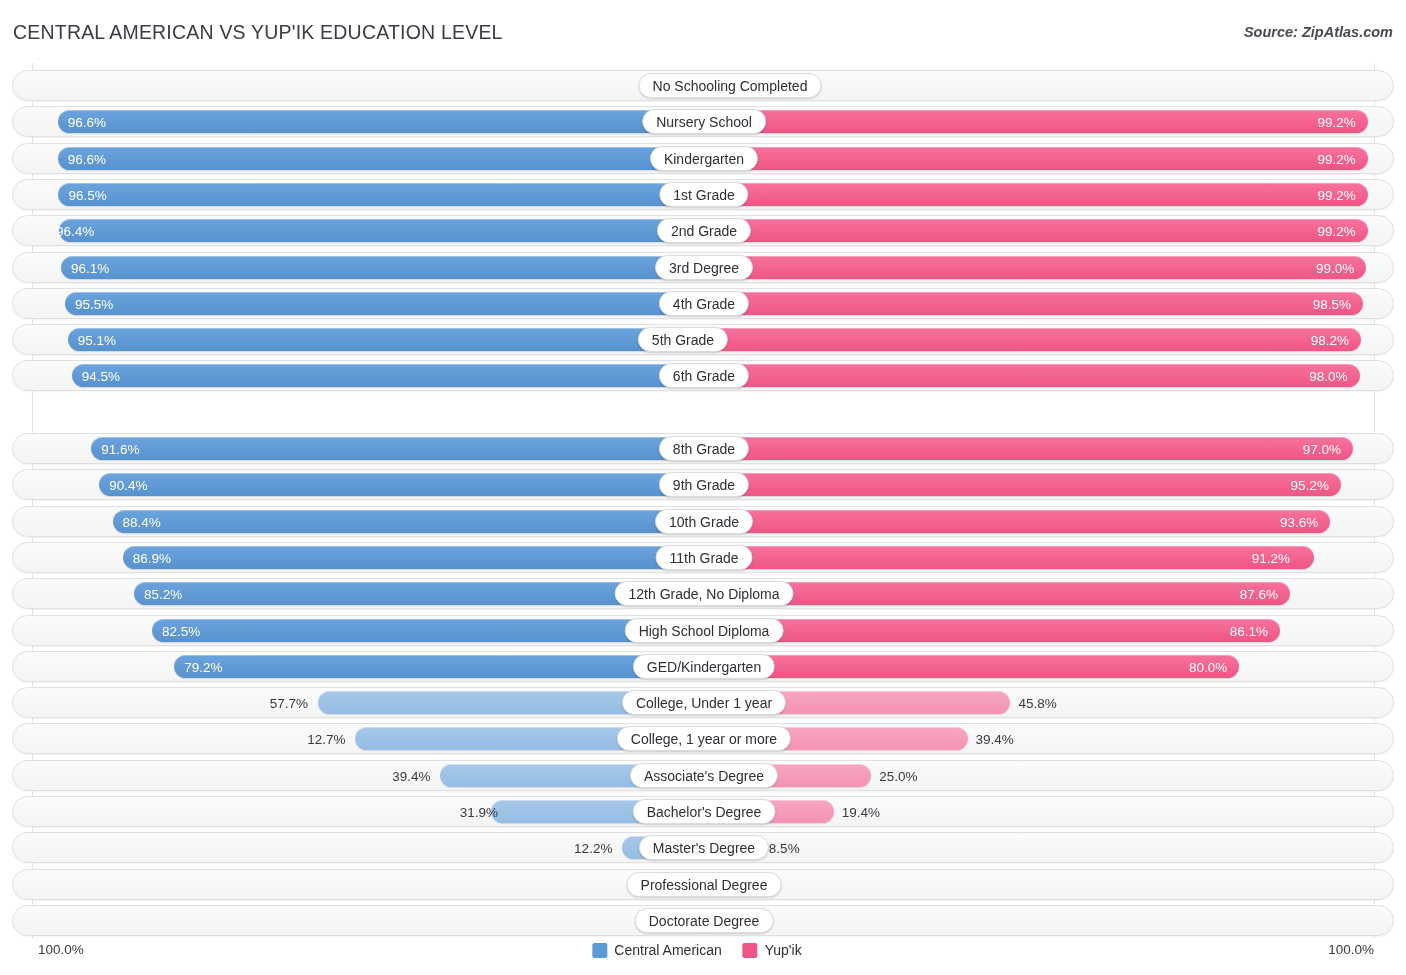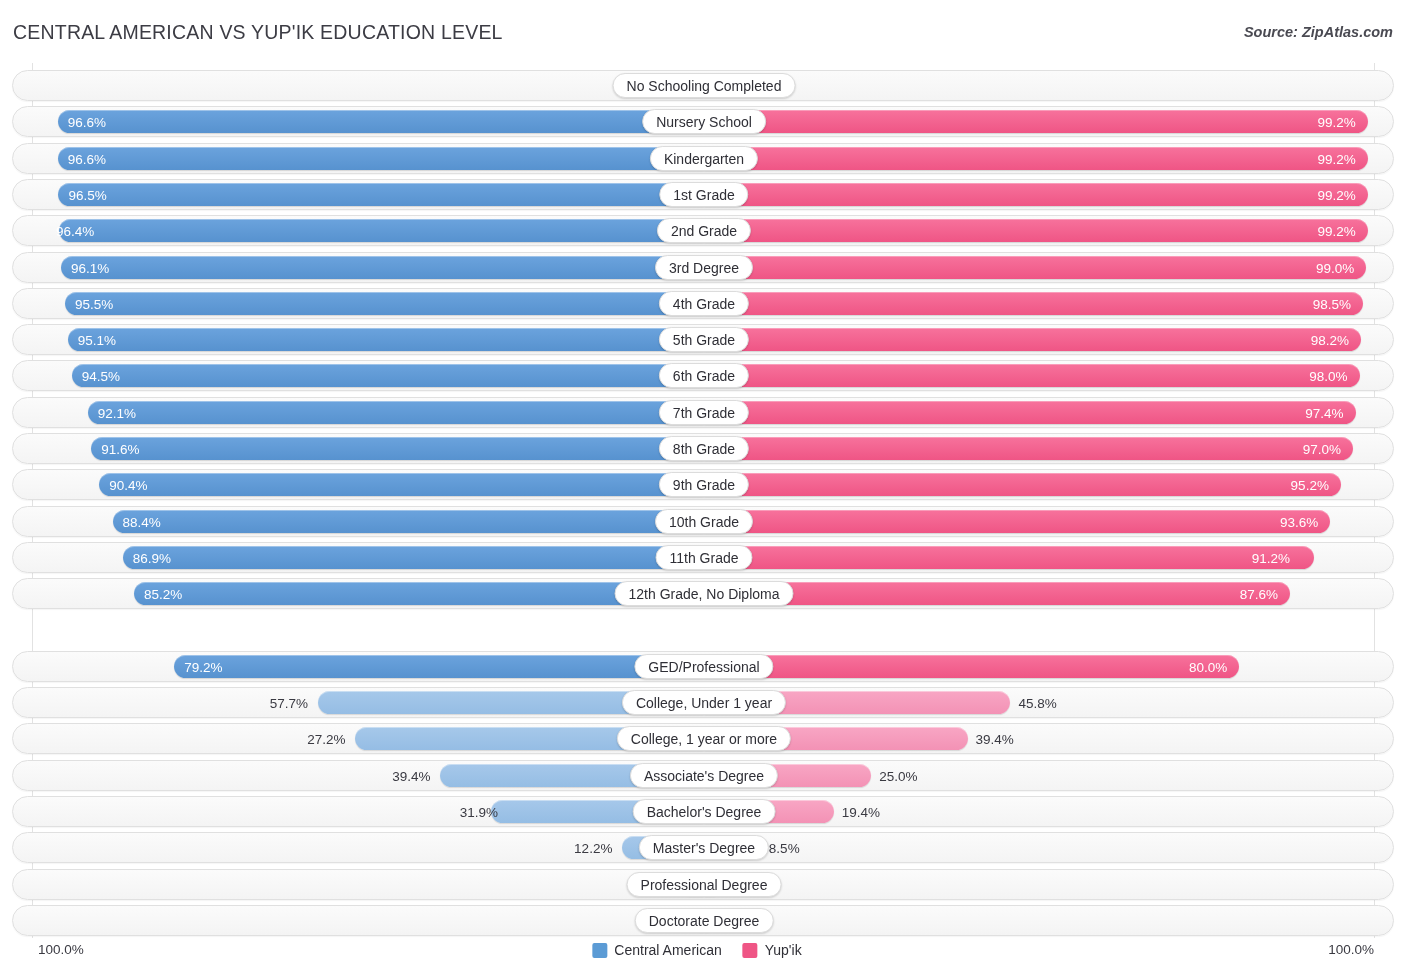--- a/index.html
+++ b/index.html
@@ -104,21 +104,21 @@
 
   <div id="plot">
       <div class="gridline" style="left: 32px;"></div>
       <div class="gridline" style="left: 1374px;"></div>
       <div class="row" style="top: 7px;">
         <div class="rowinner">
           <div class="bar left blue-l" style="left: 668.254px; width: 22.746px;"></div>
           <div class="val outside" style="left: auto; right: 721.746px;">3.4%</div>
           <div class="bar right pink-l" style="left: 691px; width: 8.028px;"></div>
           <div class="val outside" style="left: 707.028px;">1.2%</div>
-          <div class="pill" style="left: 691px;">No Schooling Completed</div>
+          <div class="pill" style="left: 717px;">No Schooling Completed</div>
         </div>
       </div>
       <div class="row" style="top: 43.3px;">
         <div class="rowinner">
           <div class="bar left blue-d" style="left: 44.746px; width: 646.254px;"></div>
           <div class="val inside" style="left: 54.746px;">96.6%</div>
           <div class="bar right pink-d" style="left: 691px; width: 663.648px;"></div>
           <div class="val inside" style="left: auto; right: 37.352px;">99.2%</div>
           <div class="pill" style="left: 691px;">Nursery School</div>
         </div>
@@ -167,41 +167,32 @@
           <div class="val inside" style="left: auto; right: 42.035px;">98.5%</div>
           <div class="pill" style="left: 691px;">4th Grade</div>
         </div>
       </div>
       <div class="row" style="top: 261.1px;">
         <div class="rowinner">
           <div class="bar left blue-d" style="left: 54.781px; width: 636.219px;"></div>
           <div class="val inside" style="left: 64.781px;">95.1%</div>
           <div class="bar right pink-d" style="left: 691px; width: 656.958px;"></div>
           <div class="val inside" style="left: auto; right: 44.042px;">98.2%</div>
-          <div class="pill" style="left: 691px;">5th Grade</div>
+          <div class="pill" style="left: 670px;">5th Grade</div>
         </div>
       </div>
       <div class="row" style="top: 297.4px;">
         <div class="rowinner">
           <div class="bar left blue-d" style="left: 58.795px; width: 632.205px;"></div>
           <div class="val inside" style="left: 68.795px;">94.5%</div>
           <div class="bar right pink-d" style="left: 691px; width: 655.62px;"></div>
           <div class="val inside" style="left: auto; right: 45.38px;">98.0%</div>
           <div class="pill" style="left: 691px;">6th Grade</div>
         </div>
       </div>
-      <div class="row" style="top: 333.7px;">
-        <div class="rowinner">
-          <div class="bar left blue-d" style="left: 74.851px; width: 616.149px;"></div>
-          <div class="val inside" style="left: 84.851px;">92.1%</div>
-          <div class="bar right pink-d" style="left: 691px; width: 651.606px;"></div>
-          <div class="val inside" style="left: auto; right: 49.394px;">97.4%</div>
-          <div class="pill" style="left: 691px;">7th Grade</div>
-        </div>
-      </div>
       <div class="row" style="top: 370px;">
         <div class="rowinner">
           <div class="bar left blue-d" style="left: 78.196px; width: 612.804px;"></div>
           <div class="val inside" style="left: 88.196px;">91.6%</div>
           <div class="bar right pink-d" style="left: 691px; width: 648.93px;"></div>
           <div class="val inside" style="left: auto; right: 52.07px;">97.0%</div>
           <div class="pill" style="left: 691px;">8th Grade</div>
         </div>
       </div>
       <div class="row" style="top: 406.3px;">
@@ -233,42 +224,51 @@
       </div>
       <div class="row" style="top: 515.2px;">
         <div class="rowinner">
           <div class="bar left blue-d" style="left: 121.012px; width: 569.988px;"></div>
           <div class="val inside" style="left: 131.012px;">85.2%</div>
           <div class="bar right pink-d" style="left: 691px; width: 586.044px;"></div>
           <div class="val inside" style="left: auto; right: 114.956px;">87.6%</div>
           <div class="pill" style="left: 691px;">12th Grade, No Diploma</div>
         </div>
       </div>
+      <div class="row" style="top: 551.5px;">
+        <div class="rowinner">
+          <div class="bar left blue-d" style="left: 139.075px; width: 551.925px;"></div>
+          <div class="val inside" style="left: 149.075px;">82.5%</div>
+          <div class="bar right pink-d" style="left: 691px; width: 576.009px;"></div>
+          <div class="val inside" style="left: auto; right: 124.991px;">86.1%</div>
+          <div class="pill" style="left: 691px;">High School Diploma</div>
+        </div>
+      </div>
       <div class="row" style="top: 587.8px;">
         <div class="rowinner">
           <div class="bar left blue-d" style="left: 161.152px; width: 529.848px;"></div>
           <div class="val inside" style="left: 171.152px;">79.2%</div>
           <div class="bar right pink-d" style="left: 691px; width: 535.2px;"></div>
           <div class="val inside" style="left: auto; right: 165.8px;">80.0%</div>
-          <div class="pill" style="left: 691px;">GED/Professional</div>
+          <div class="pill" style="left: 691px;">GED/Kindergarten</div>
         </div>
       </div>
       <div class="row" style="top: 624.1px;">
         <div class="rowinner">
           <div class="bar left blue-l" style="left: 304.987px; width: 386.013px;"></div>
           <div class="val outside" style="left: auto; right: 1085.01px;">57.7%</div>
           <div class="bar right pink-l" style="left: 691px; width: 306.402px;"></div>
           <div class="val outside" style="left: 1005.4px;">45.8%</div>
           <div class="pill" style="left: 691px;">College, Under 1 year</div>
         </div>
       </div>
       <div class="row" style="top: 660.4px;">
         <div class="rowinner">
           <div class="bar left blue-l" style="left: 342.451px; width: 348.549px;"></div>
-          <div class="val outside" style="left: auto; right: 1047.55px;">27.2%</div>
+          <div class="val outside" style="left: auto; right: 1047.55px;">12.7%</div>
           <div class="bar right pink-l" style="left: 691px; width: 263.586px;"></div>
           <div class="val outside" style="left: 962.586px;">39.4%</div>
           <div class="pill" style="left: 691px;">College, 1 year or more</div>
         </div>
       </div>
       <div class="row" style="top: 696.7px;">
         <div class="rowinner">
           <div class="bar left blue-l" style="left: 427.414px; width: 263.586px;"></div>
           <div class="val outside" style="left: auto; right: 962.586px;">39.4%</div>
           <div class="bar right pink-l" style="left: 691px; width: 167.25px;"></div>

